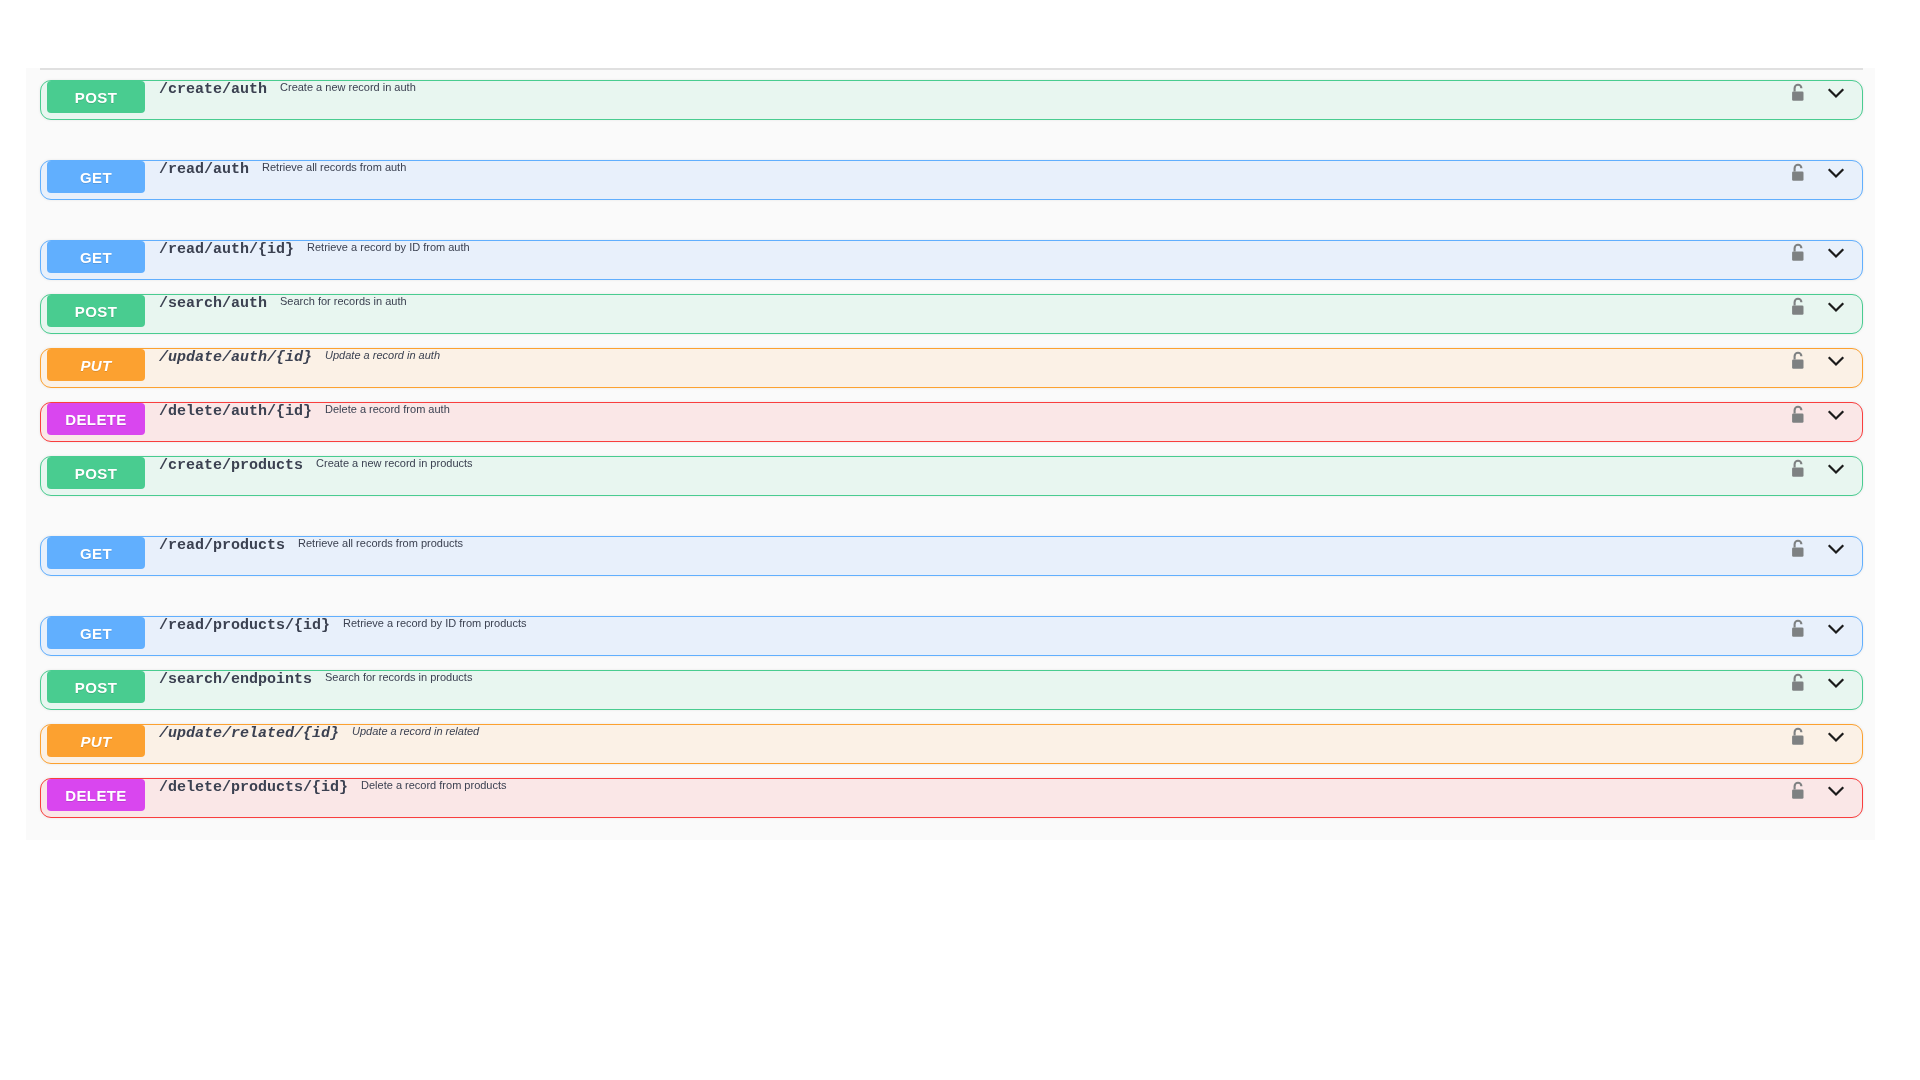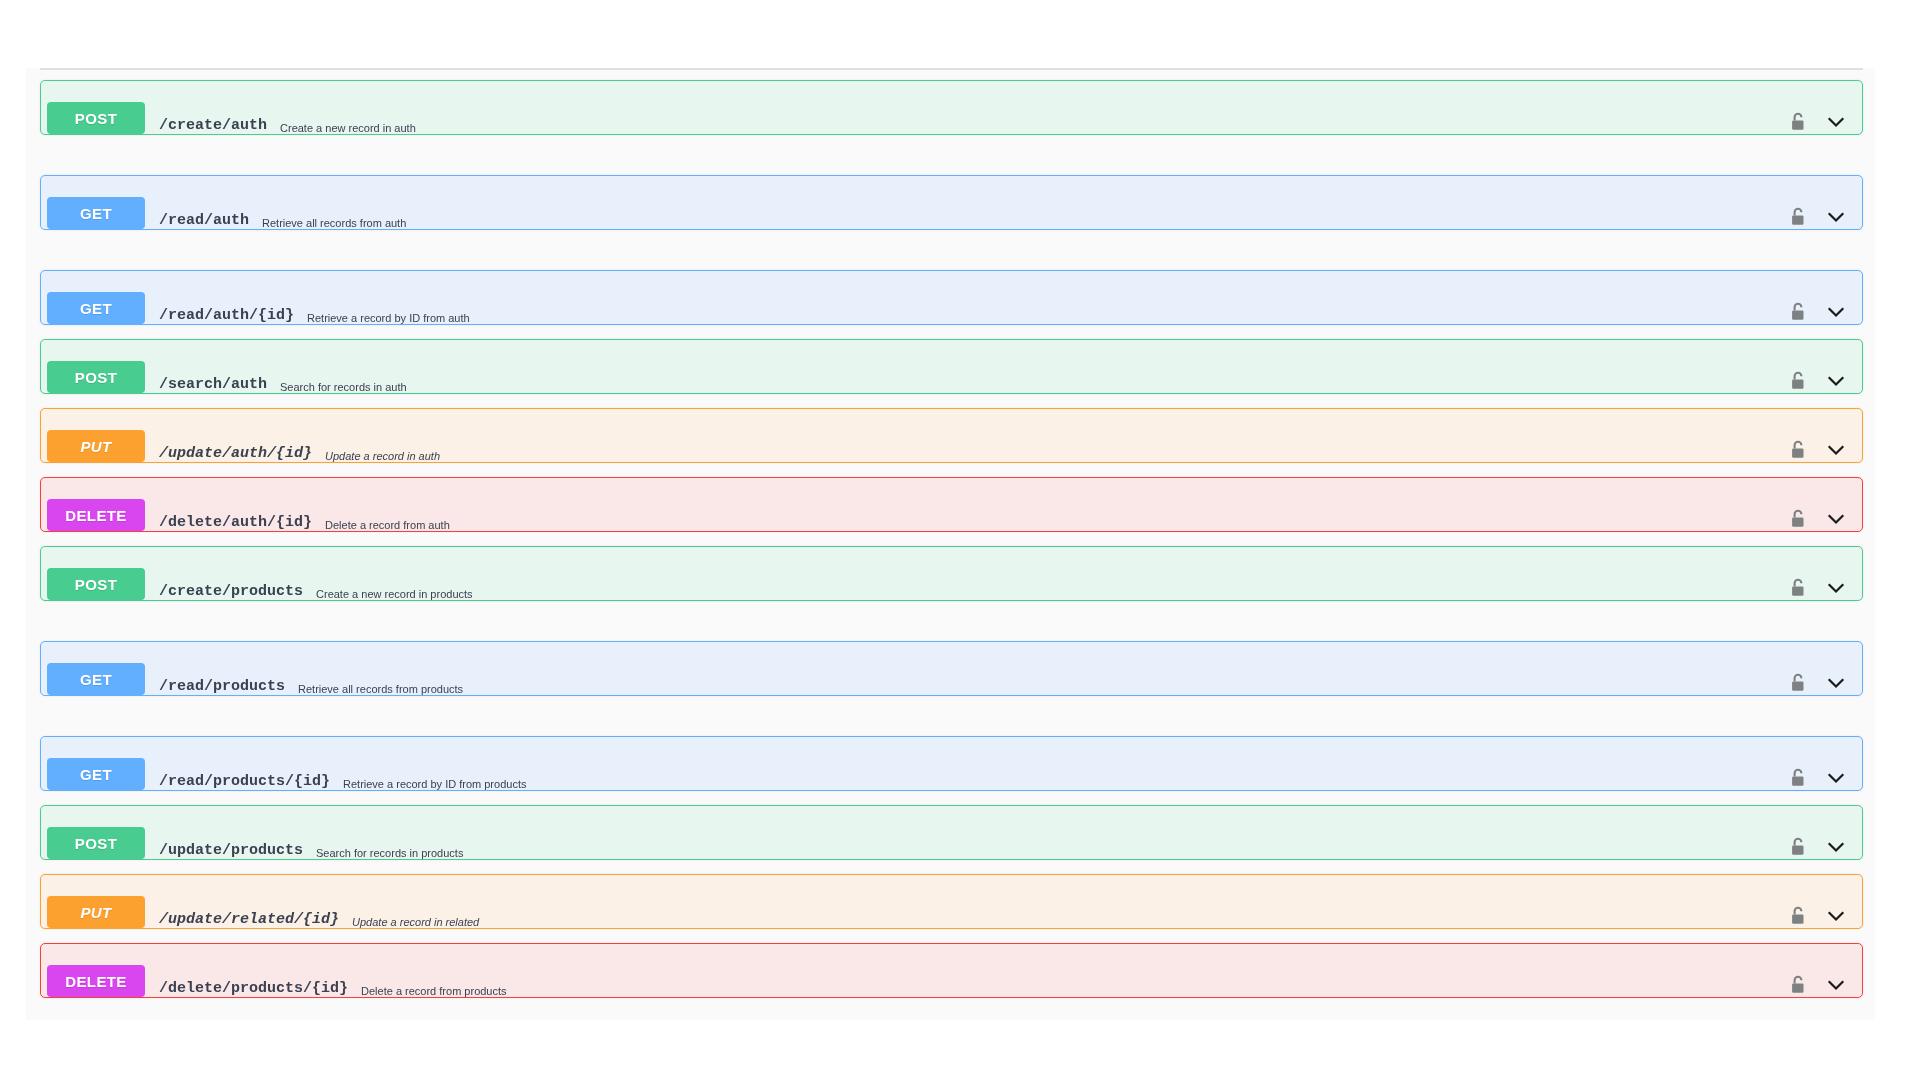--- a/index.html
+++ b/index.html
@@ -72,23 +72,23 @@
     margin: 0 12px 0 14px;
   }
 
   
   .ops {
     padding: 10px 12px 22px 14px;
   }
 
   .opblock {
     display: flex;
-    align-items: flex-end;
-    height: 55px;
-    border-radius: 5px;
+    align-items: flex-start;
+    height: 40px;
+    border-radius: 11px;
     border: 1px solid transparent;
     box-sizing: border-box;
     margin: 0 0 14px 0;
     padding: 0 14px 0 6px;
     cursor: pointer;
     box-shadow: 0 0 3px rgba(0,0,0,0.08);
   }
 
   .opblock:last-child { margin-bottom: 0; }
 
@@ -315,21 +315,21 @@
             </svg>
           </span>
           <span class="op-chevron">
             <svg width="22" height="22" viewBox="0 0 22 22">
               <path d="M4.5 8 L11 14.5 L17.5 8" fill="none" stroke="#1b1b1b" stroke-width="2.2" stroke-linecap="square"></path>
             </svg>
           </span>
         </div>
         <div class="opblock b-post">
           <span class="op-method m-post">POST</span>
-          <span class="op-path">/update/products</span>
+          <span class="op-path">/search/endpoints</span>
           <span class="op-summary">Search for records in products</span>
           <span class="op-spacer"></span>
           <span class="op-lock">
             <svg width="20" height="22" viewBox="0 0 20 22">
               <path d="M5.6 9.5 V6.2 a3.4 3.4 0 0 1 6.8 0" fill="none" stroke="#7e8182" stroke-width="2.1"></path>
               <rect x="3.1" y="9.4" width="11.4" height="9.4" rx="1.3" fill="#7e8182"></rect>
             </svg>
           </span>
           <span class="op-chevron">
             <svg width="22" height="22" viewBox="0 0 22 22">

